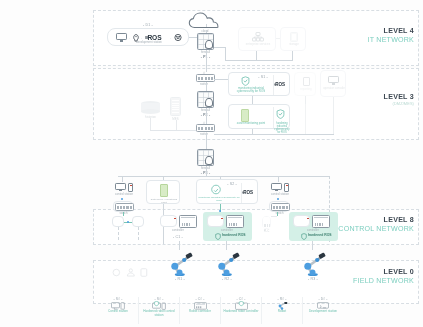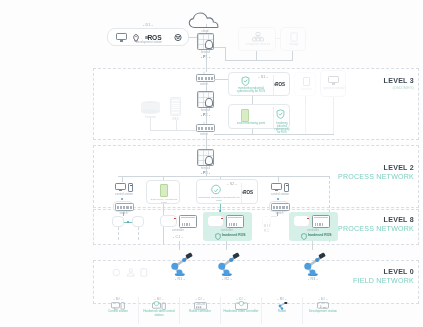--- a/index.html
+++ b/index.html
@@ -197,42 +197,42 @@
   .lgi + .lgi { border-left:0.8px solid #eef1f3; }
   .lg-code { font-size:3.4px; color:#9aa5ad; letter-spacing:.1px; white-space:nowrap; }
   .lg-ic { height:8px; display:flex; align-items:center; justify-content:center; margin:0.5px 0; }
   .lg-txt { font-size:3.1px; color:#6cbfae; line-height:1.25; }
 </style>
 </head>
 <body>
 
 <div id="diagram">
 
+  <div class="band" style="top:10px;height:56px;">
+    <div class="band-inner"></div>
+    <div class="lvl-label" style="top:17px;">
+      <div class="lvl-num">LEVEL 4</div>
+      <div class="lvl-net">IT NETWORK</div>
+    </div>
+  </div>
 
   <div class="band" style="top:68px;height:72px;">
     <div class="band-inner"></div>
-    <div class="lvl-label" style="top:9px;">
+    <div class="lvl-label" style="top:25px;">
       <div class="lvl-num">LEVEL 3</div>
       <div class="lvl-sub">(DMZ/MES)</div>
     </div>
   </div>
 
-  <div class="band" style="top:145px;height:63px;">
-    <div class="band-inner"></div>
-    <div class="lvl-label" style="top:19px;">
-      <div class="lvl-num">LEVEL 2</div>
-      <div class="lvl-net">PROCESS NETWORK</div>
-    </div>
-  </div>
 
   <div class="band" style="top:209px;height:36px;">
     <div class="band-inner"></div>
     <div class="lvl-label" style="top:7px;">
       <div class="lvl-num">LEVEL 8</div>
-      <div class="lvl-net">PROCESS NETWORK</div>
+      <div class="lvl-net">CONTROL NETWORK</div>
     </div>
   </div>
 
   <div class="band" style="top:260px;height:44px;">
     <div class="band-inner"></div>
     <div class="lvl-label" style="top:8px;">
       <div class="lvl-num">LEVEL 0</div>
       <div class="lvl-net">FIELD NETWORK</div>
     </div>
   </div>

